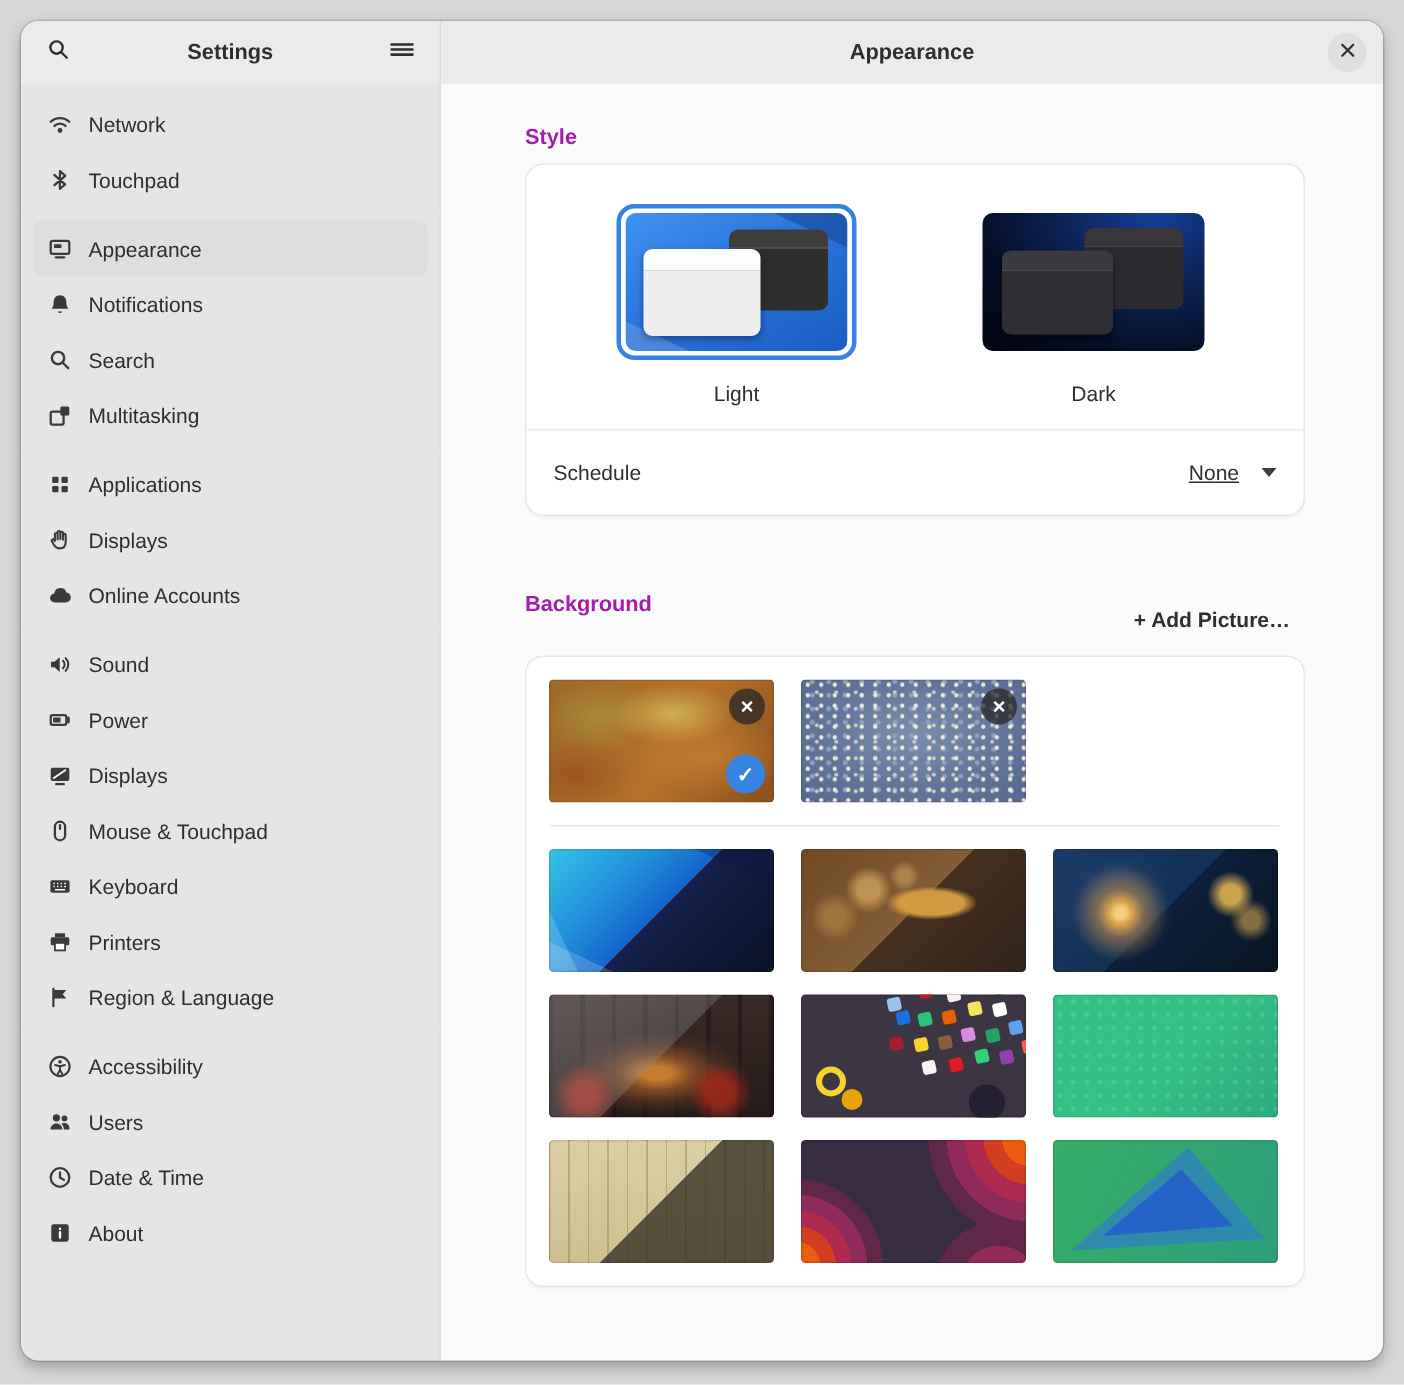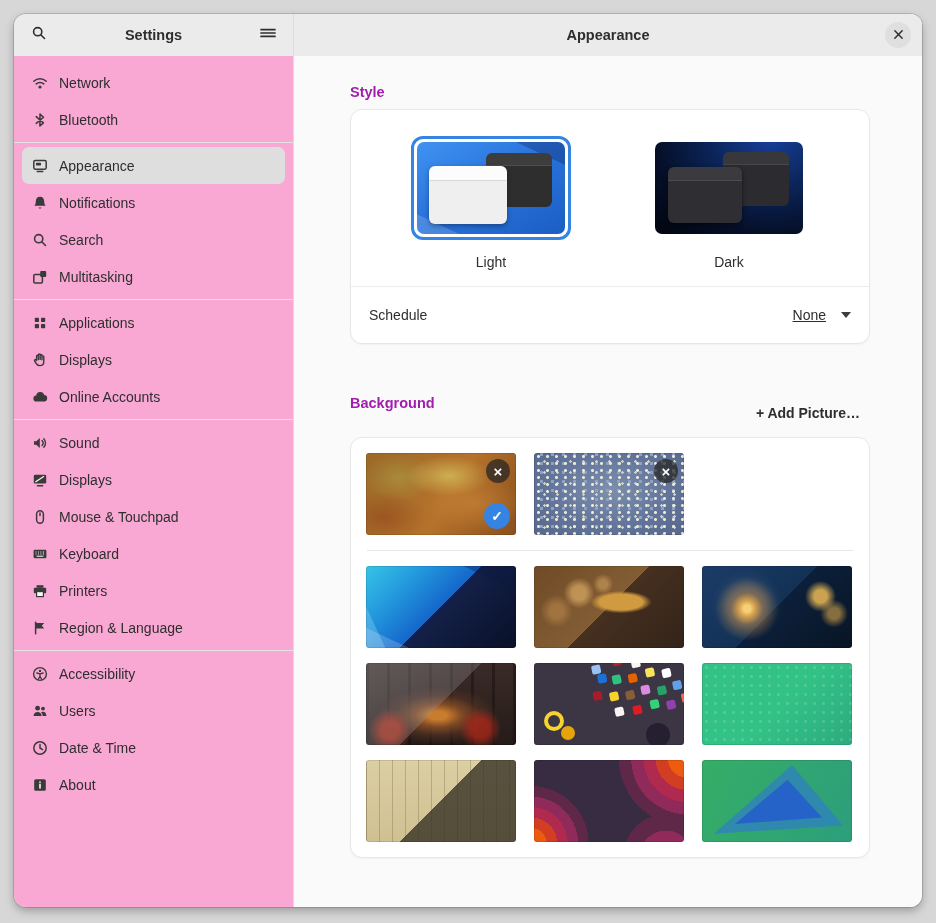--- a/index.html
+++ b/index.html
@@ -6,21 +6,21 @@
   html,body { width:936px; height:923px; overflow:hidden; }
   body { background:#d7d7d7; font-family:"Liberation Sans", sans-serif; color:#2e2e2e; }
 
   .window {
     position:absolute; left:14px; top:14px; width:908px; height:893px;
     border-radius:12px; overflow:hidden; display:flex; background:#fafafa;
     box-shadow:0 0 0 1px rgba(0,0,0,0.14), 0 4px 10px rgba(0,0,0,0.28);
   }
 
   
-  .sidebar { width:280px; flex:none; background:#f9a8d4; border-right:1px solid #dcdcdc; display:flex; flex-direction:column; }
+  .sidebar { width:280px; flex:none; background:#e5e5e5; border-right:1px solid #dcdcdc; display:flex; flex-direction:column; }
   .sidebar-header { height:42px; flex:none; background:#ebebeb; display:flex; align-items:center; padding:0 9px; }
   .hdr-btn { width:32px; height:30px; border-radius:7px; display:flex; align-items:center; justify-content:center; cursor:pointer; }
   .sidebar-title { flex:1; text-align:center; font-weight:700; font-size:14.5px; }
   .nav { padding:8px; }
   .nav-item { display:flex; align-items:center; gap:11px; height:37px; padding:0 10px; border-radius:7px; font-size:14px; cursor:pointer; }
   .nav-item.selected { background:#dedede; }
   .nav-icon { width:16px; height:16px; flex:none; display:flex; align-items:center; justify-content:center; }
   .nav-icon svg { display:block; }
   .nav-sep { height:1px; background:#e3e3e3; margin:4px -8px; }
 
@@ -181,21 +181,21 @@
             </svg>
           </span>
           <span>Network</span>
         </div>
         <div class="nav-item">
           <span class="nav-icon">
             <svg width="16" height="16" viewBox="0 0 16 16">
               <path d="M4.2 4.6 11.4 10.9 7.9 13.9 8 2.1 11.5 5.2 4.3 11.4" fill="none" stroke="#3a3a3a" stroke-width="1.5" stroke-linejoin="round" stroke-linecap="round"></path>
             </svg>
           </span>
-          <span>Bluetooth</span>
+          <span>Touchpad</span>
         </div>
         <div class="nav-sep"></div>
         <div class="nav-item selected">
           <span class="nav-icon">
             <svg width="16" height="16" viewBox="0 0 16 16">
               <rect x="1.8" y="2.6" width="12.4" height="8.6" rx="1.4" fill="none" stroke="#3a3a3a" stroke-width="1.5"></rect>
               <rect x="4" y="4.8" width="5" height="2.6" rx="0.6" fill="#3a3a3a"></rect>
               <path d="M5.2 13.6h5.6" stroke="#3a3a3a" stroke-width="1.5" stroke-linecap="round"></path>
             </svg>
           </span>
@@ -258,20 +258,30 @@
         </div>
         <div class="nav-sep"></div>
         <div class="nav-item">
           <span class="nav-icon">
             <svg width="16" height="16" viewBox="0 0 16 16">
               <path d="M2 6.2h2.3L7.8 3v10L4.3 9.8H2z" fill="#3a3a3a"></path>
               <path d="M10 5.5a3.6 3.6 0 0 1 0 5M11.8 3.8a6 6 0 0 1 0 8.4" fill="none" stroke="#3a3a3a" stroke-width="1.4" stroke-linecap="round"></path>
             </svg>
           </span>
           <span>Sound</span>
+        </div>
+        <div class="nav-item">
+          <span class="nav-icon">
+            <svg width="16" height="16" viewBox="0 0 16 16">
+              <rect x="1.8" y="4.8" width="10.4" height="6.4" rx="1.4" fill="none" stroke="#3a3a3a" stroke-width="1.5"></rect>
+              <rect x="3.4" y="6.4" width="5" height="3.2" rx="0.6" fill="#3a3a3a"></rect>
+              <path d="M13.6 6.6v2.8" stroke="#3a3a3a" stroke-width="1.8" stroke-linecap="round"></path>
+            </svg>
+          </span>
+          <span>Power</span>
         </div>
         <div class="nav-item">
           <span class="nav-icon">
             <svg width="16" height="16" viewBox="0 0 16 16">
               <rect x="1.8" y="2.8" width="12.4" height="8.8" rx="1.3" fill="#3a3a3a"></rect>
               <path d="M3.4 10 12 4.2" stroke="#fafafa" stroke-width="1.2"></path>
               <path d="M5.4 13.8h5.2" stroke="#3a3a3a" stroke-width="1.5" stroke-linecap="round"></path>
             </svg>
           </span>
           <span>Displays</span>

